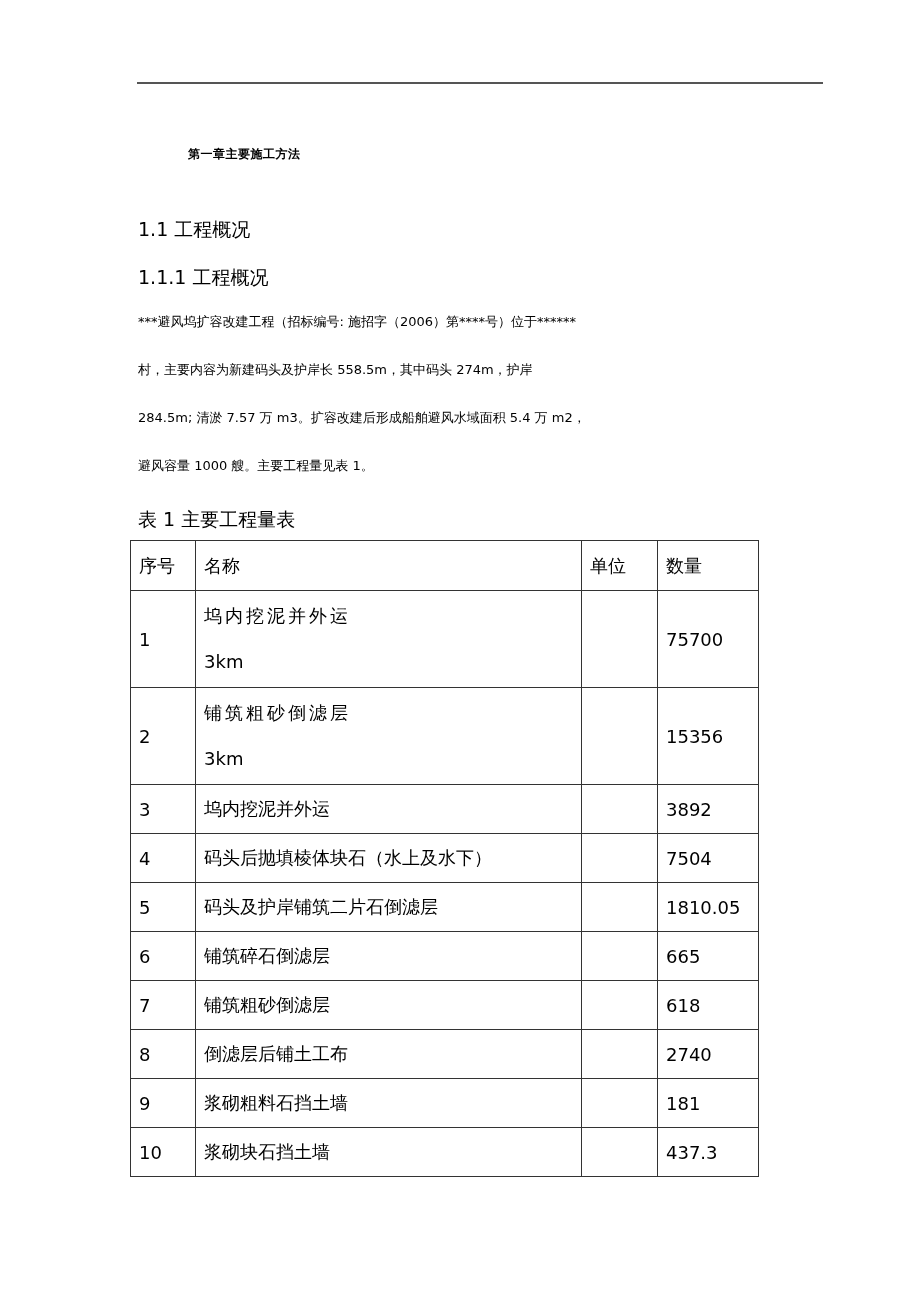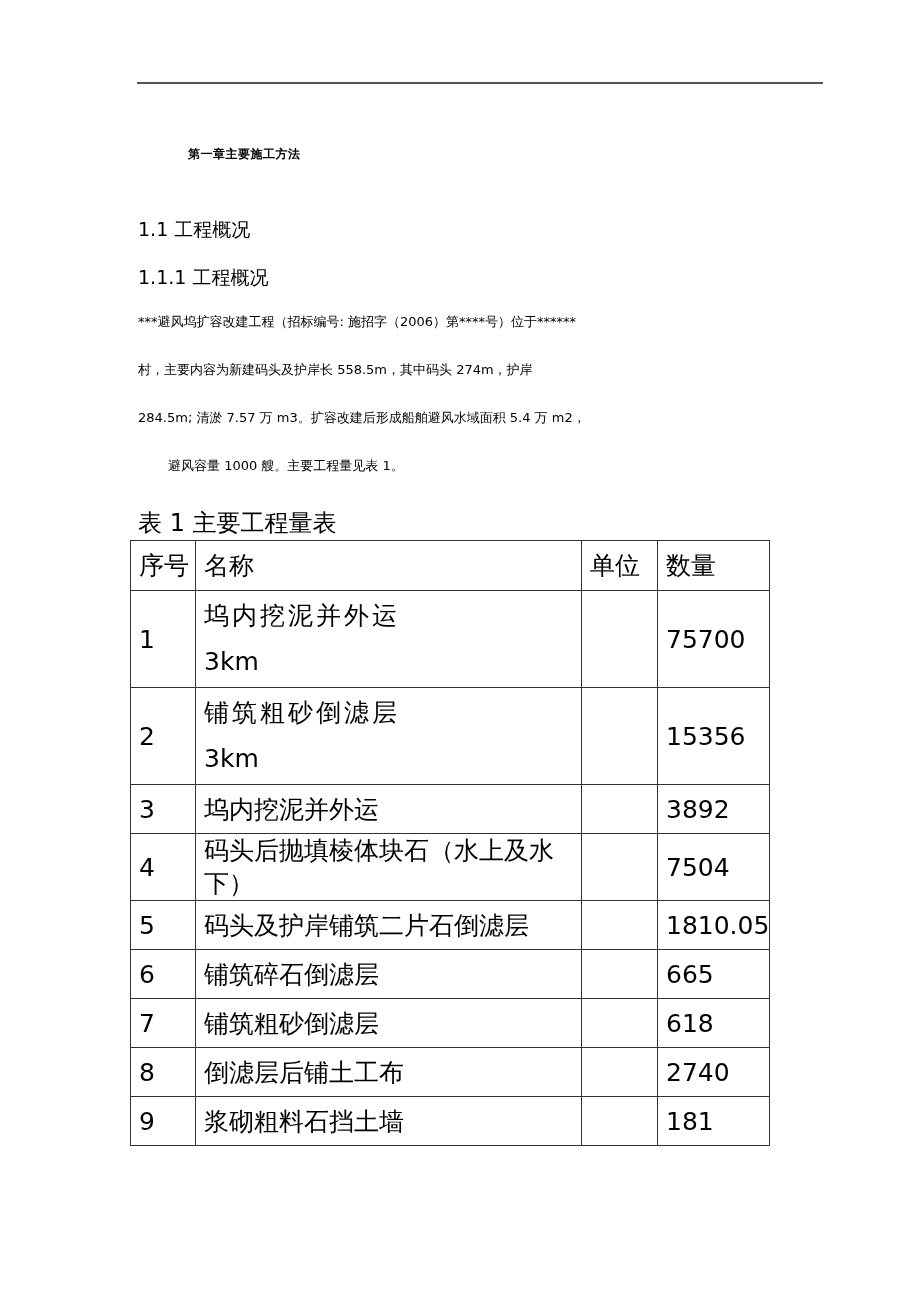--- a/index.html
+++ b/index.html
@@ -42,34 +42,34 @@
     .h-1-1-1 { top: 265px; }
     .para-line {
       position: absolute;
       left: 138px;
       font-size: 13px;
       white-space: nowrap;
     }
     .line1 { top: 313px; }
     .line2 { top: 361px; }
     .line3 { top: 409px; }
-    .line4 { top: 457px; margin-left: 30px; }
+    .line4 { top: 457px; }
     .table-caption {
       position: absolute;
       left: 138px;
       top: 507px;
-      font-size: 24px;
+      font-size: 19px;
       white-space: nowrap;
     }
     table.qty-table {
       position: absolute;
       left: 130px;
       top: 540px;
       border-collapse: collapse;
-      font-size: 25px;
+      font-size: 18px;
       border-radius: 21px;
     }
     table.qty-table td, table.qty-table th {
       border: 1.5px solid #333333;
       padding: 0 0 0 8px;
       text-align: left;
       vertical-align: middle;
       font-weight: normal;
     }
     .col-no { width: 56px; }
@@ -183,14 +183,20 @@
     <td class="qty-cell">2740</td>
   </tr>
 
   <tr class="row-h-std">
     <td>9</td>
     <td>浆砌粗料石挡土墙</td>
     <td></td>
     <td class="qty-cell">181</td>
   </tr>
 
+  <tr class="row-h-std">
+    <td>10</td>
+    <td>浆砌块石挡土墙</td>
+    <td></td>
+    <td class="qty-cell">437.3</td>
+  </tr>
 </tbody>
   </table>
 
 </body></html>

